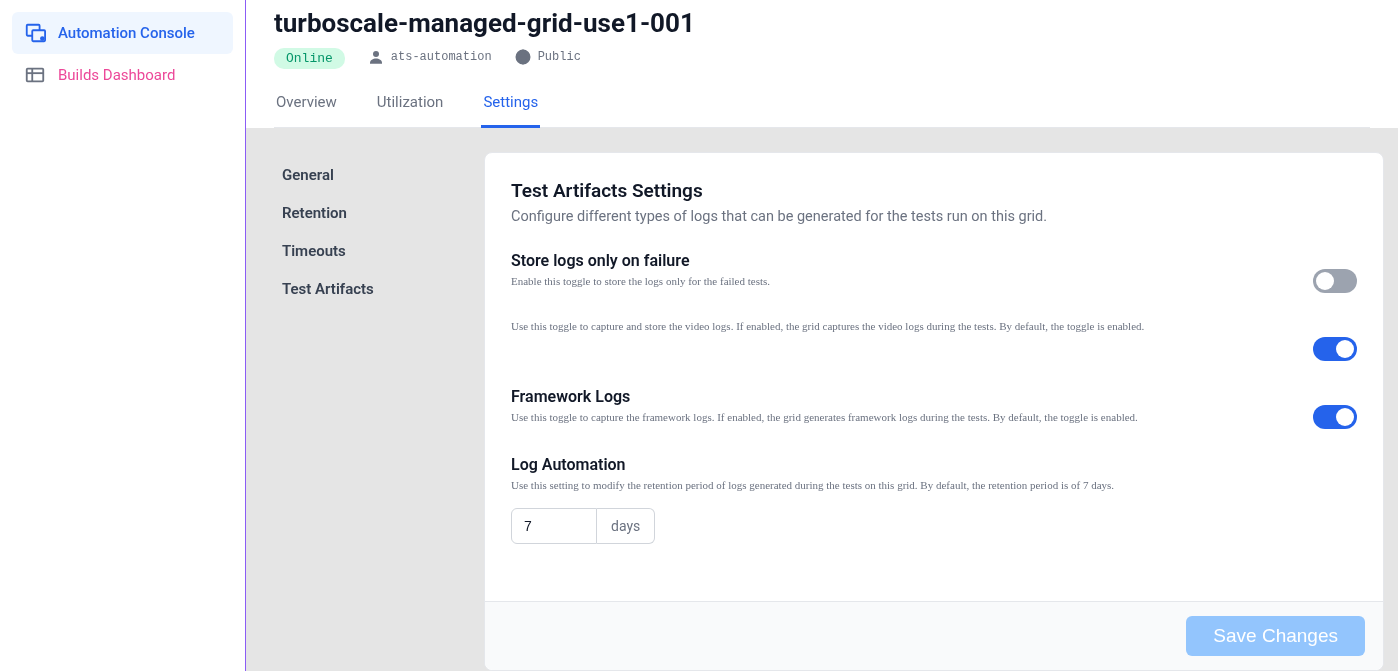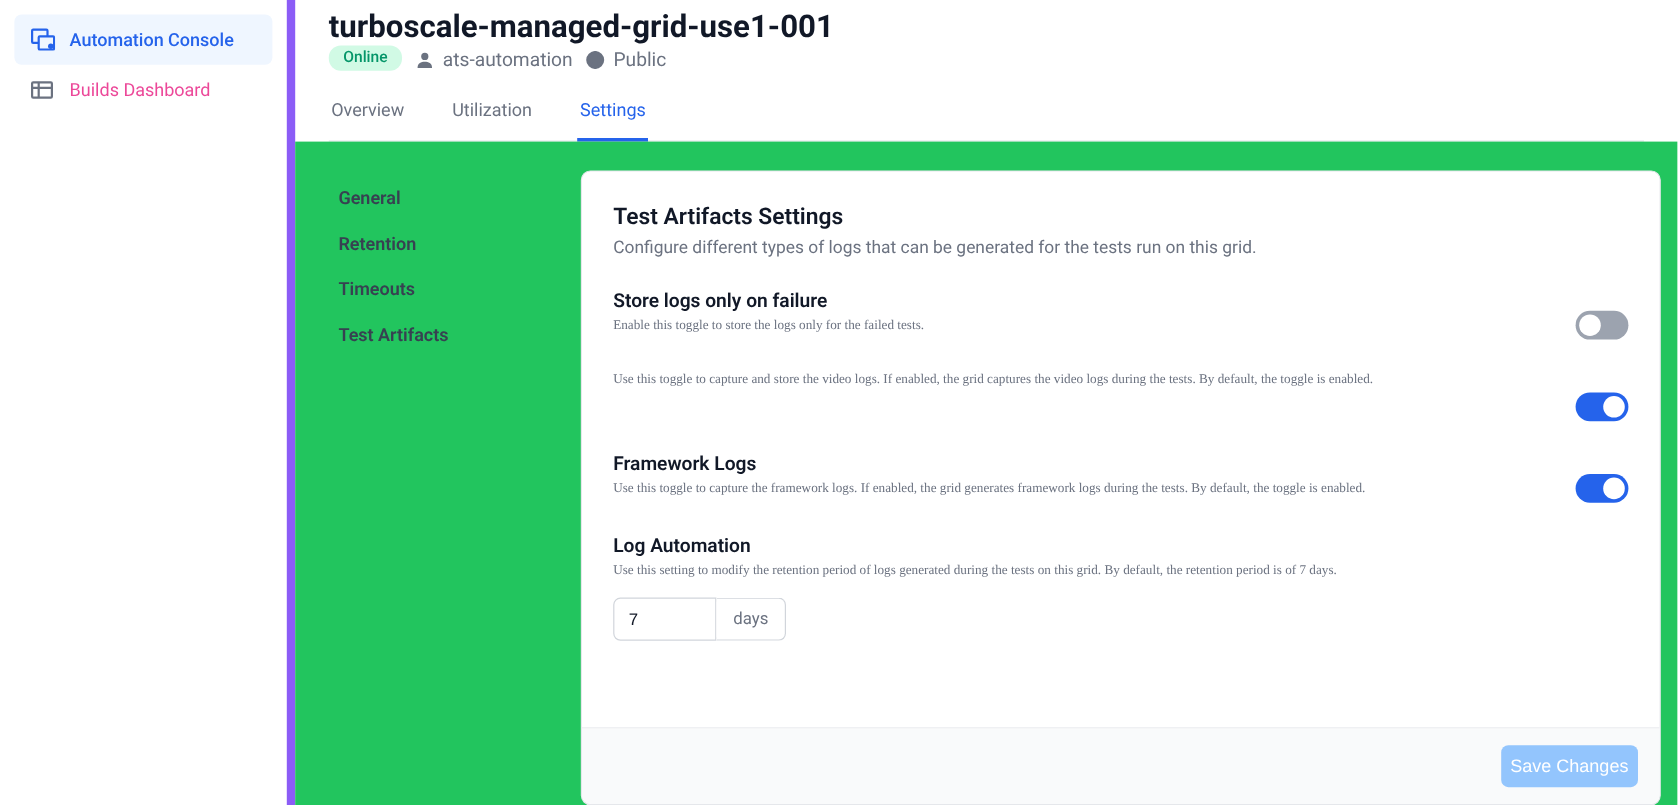--- a/index.html
+++ b/index.html
@@ -1,53 +1,53 @@
 <!DOCTYPE html>
 <html><head>
 <meta charset="utf-8">
 <style>
 * { box-sizing: border-box; margin: 0; padding: 0; }
 body { font-family: -apple-system, BlinkMacSystemFont, "Segoe UI", Roboto, sans-serif; color: #111827; background: #fff; }
 .layout { display: flex; height: 671px; width: 1398px; }
-.sidebar { width: 246px; padding: 12px; border-right: 7px solid #8b5cf6; }
+.sidebar { width: 246px; padding: 12px; border-right: 1px solid #8b5cf6; }
 .sidebar-item { display: flex; align-items: center; gap: 12px; padding: 10px 12px; border-radius: 6px; cursor: pointer; font-size: 15px; color: #ec4899; }
 .sidebar-item.active { background: #eff6ff; color: #2563eb; font-weight: 500; }
 .sidebar-item svg { width: 22px; height: 22px; flex-shrink: 0; }
 .main { flex: 1; display: flex; flex-direction: column; }
 .header { padding: 8px 28px 0 28px; }
-.page-title { font-size: 26px; font-weight: 700; color: #111827; }
-.meta-row { display: flex; align-items: flex-end; gap: 10px; margin-bottom: 14px; }
+.page-title { font-size: 26px; font-weight: 700; color: #111827; margin-bottom: 10px; }
+.meta-row { display: flex; align-items: flex-start; gap: 22px; margin-bottom: 14px; font-family: Liberation Mono, monospace; }
 .status-badge { background: #d1fae5; color: #059669; padding: 3px 12px; border-radius: 10px; font-size: 13px; font-weight: 500; }
-.meta-item { display: flex; align-items: center; gap: 6px; color: #6b7280; font-size: 16px; }
+.meta-item { display: flex; align-items: center; gap: 6px; color: #6b7280; font-size: 12px; }
 .meta-item svg { width: 18px; height: 18px; fill: #6b7280; }
 .tabs { display: flex; gap: 36px; border-bottom: 1px solid #e5e7eb; }
 .tab { padding: 10px 2px 14px 2px; color: #6b7280; font-size: 15px; cursor: pointer; border-bottom: 3px solid transparent; margin-bottom: -1px; }
 .tab.active { color: #2563eb; border-bottom-color: #2563eb; }
-.content { flex: 1; display: flex; padding: 24px 14px 0 28px; gap: 20px; background: #22c55e; overflow: hidden; }
+.content { flex: 1; display: flex; padding: 24px 14px 0 28px; gap: 20px; background: #e5e5e5; overflow: hidden; }
 .subnav { width: 190px; padding-top: 4px; }
 .subnav-item { padding: 10px 8px; font-size: 15px; color: #374151; cursor: pointer; font-weight: 600; }
 .panel { flex: 1; background: #fff; border: 1px solid #e5e7eb; border-radius: 8px; display: flex; flex-direction: column; }
 .panel-body { padding: 26px 26px 10px 26px; flex: 1; overflow-y: auto; }
 .panel-title { font-size: 19px; font-weight: 600; color: #111827; margin-bottom: 6px; }
 .panel-subtitle { font-size: 14.5px; color: #6b7280; margin-bottom: 26px; }
 .setting { margin-bottom: 26px; display: flex; align-items: flex-start; gap: 20px; }
 .setting-text { flex: 1; }
 .setting-title { font-size: 16px; font-weight: 600; color: #111827; margin-bottom: 4px; }
 .setting-desc { font-size: 11px; color: #6b7280; line-height: 1.45; font-family: Liberation Serif, serif; }
 .toggle { width: 44px; height: 24px; border-radius: 12px; position: relative; cursor: pointer; flex-shrink: 0; margin-top: 18px; }
 .toggle-knob { width: 18px; height: 18px; background: #fff; border-radius: 50%; position: absolute; top: 3px; transition: left .15s; }
 .toggle.off { background: #9ca3af; }
 .toggle.off .toggle-knob { left: 3px; }
 .toggle.on { background: #2563eb; }
 .toggle.on .toggle-knob { left: 23px; }
 .input-group { display: flex; margin-top: 14px; }
 .input-group input { width: 86px; padding: 9px 12px; border: 1px solid #d1d5db; border-radius: 6px 0 0 6px; font-size: 14px; color: #111827; }
 .input-group .suffix { padding: 9px 14px; border: 1px solid #d1d5db; border-left: none; border-radius: 0 6px 6px 0; font-size: 14px; color: #6b7280; background: #fff; }
 .panel-footer { border-top: 1px solid #e5e7eb; padding: 14px 18px; display: flex; justify-content: flex-end; background: #f9fafb; border-radius: 0 0 8px 8px; }
-.save-btn { background: #93c5fd; color: #fff; border: none; padding: 9px 8px; border-radius: 6px; font-size: 15px; font-weight: 500; cursor: pointer; }
+.save-btn { background: #93c5fd; color: #fff; border: none; padding: 9px 27px; border-radius: 6px; font-size: 19px; font-weight: 500; cursor: pointer; }
 </style>
 </head>
 <body>
 
 <div class="layout">
   <nav class="sidebar">
     <div class="sidebar-item active">
       <svg viewBox="0 0 24 24" fill="none" stroke="#2563eb" stroke-width="2">
           <rect x="3" y="3" width="14" height="12" rx="1"></rect>
           <rect x="9" y="9" width="14" height="12" rx="1" fill="#eff6ff"></rect>

